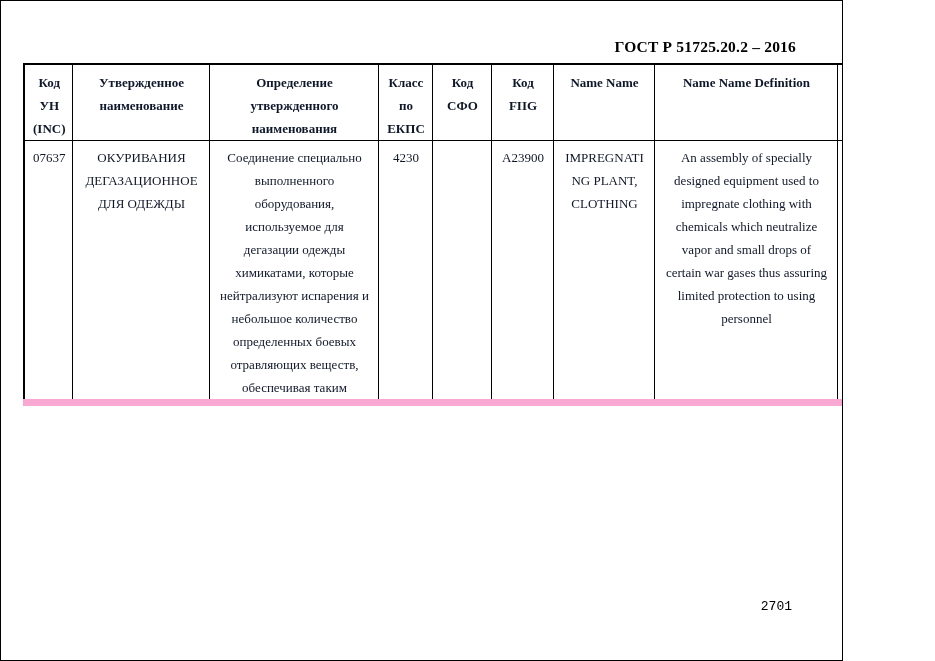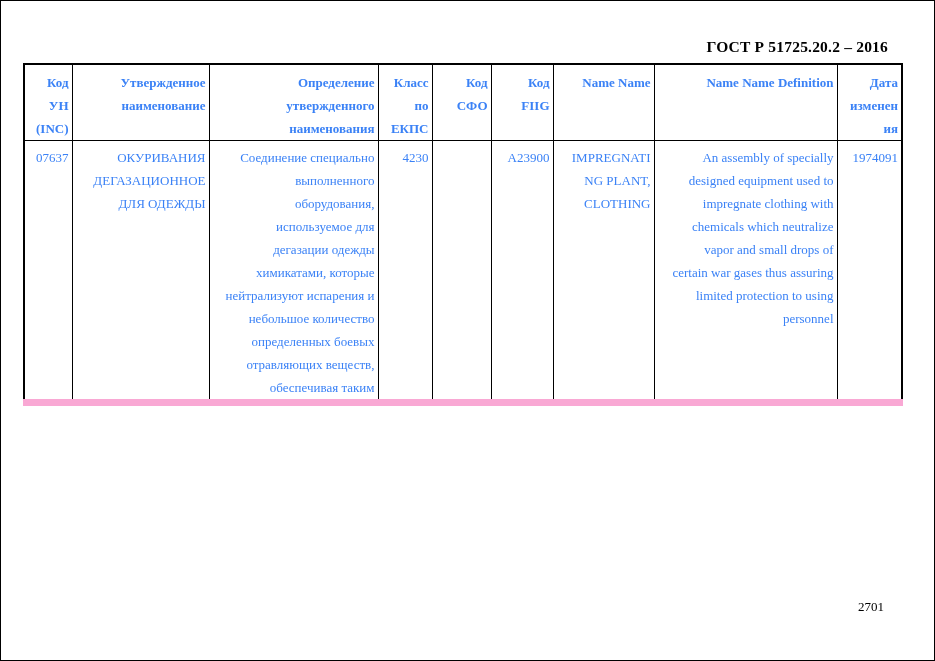--- a/index.html
+++ b/index.html
@@ -3,21 +3,21 @@
 <meta charset="utf-8">
 <style>
   html, body {
     margin: 0;
     padding: 0;
     background: #ffffff;
     font-family: "Liberation Serif", serif;
   }
   .page {
     position: relative;
-    width: 935px;
+    width: 843px;
     height: 661px;
     box-sizing: border-box;
     background: #ffffff;
     border: 1px solid #000000;
     overflow: hidden;
   }
   .doc-title {
     position: absolute;
     top: 37px;
     right: 46px;
@@ -32,43 +32,44 @@
     top: 62px;
     width: 878px;
     border-collapse: collapse;
     table-layout: fixed;
     border: 2px solid #000000;
   }
   table.items th,
   table.items td {
     border: 1px solid #000000;
     vertical-align: top;
-    text-align: right;
+    text-align: center;
     padding: 5px 3px 0 5px;
     font-size: 13px;
     line-height: 23px;
-    color: #3b82f6;
+    color: #0f172a;
     white-space: pre-line;
     overflow: hidden;
   }
   table.items th {
     font-weight: bold;
     padding-top: 6px;
   }
   tr.r-head   { height: 73px; }
   tr.r-cont   { height: 141px; }
   tr.r-05063  { height: 52px; }
   tr.r-07637  { height: 255px; }
   tr.r-07637 td { border-bottom: 7px solid #f9a8d4; }
   .page-num {
     position: absolute;
     top: 598px;
     right: 50px;
     font-size: 13px;
     color: #000000;
+    font-family: Liberation Mono, monospace;
   }
 </style>
 </head>
 <body>
 
 <div class="page">
 
   <div class="doc-title">ГОСТ Р 51725.20.2 – 2016</div>
 
   <table class="items">

